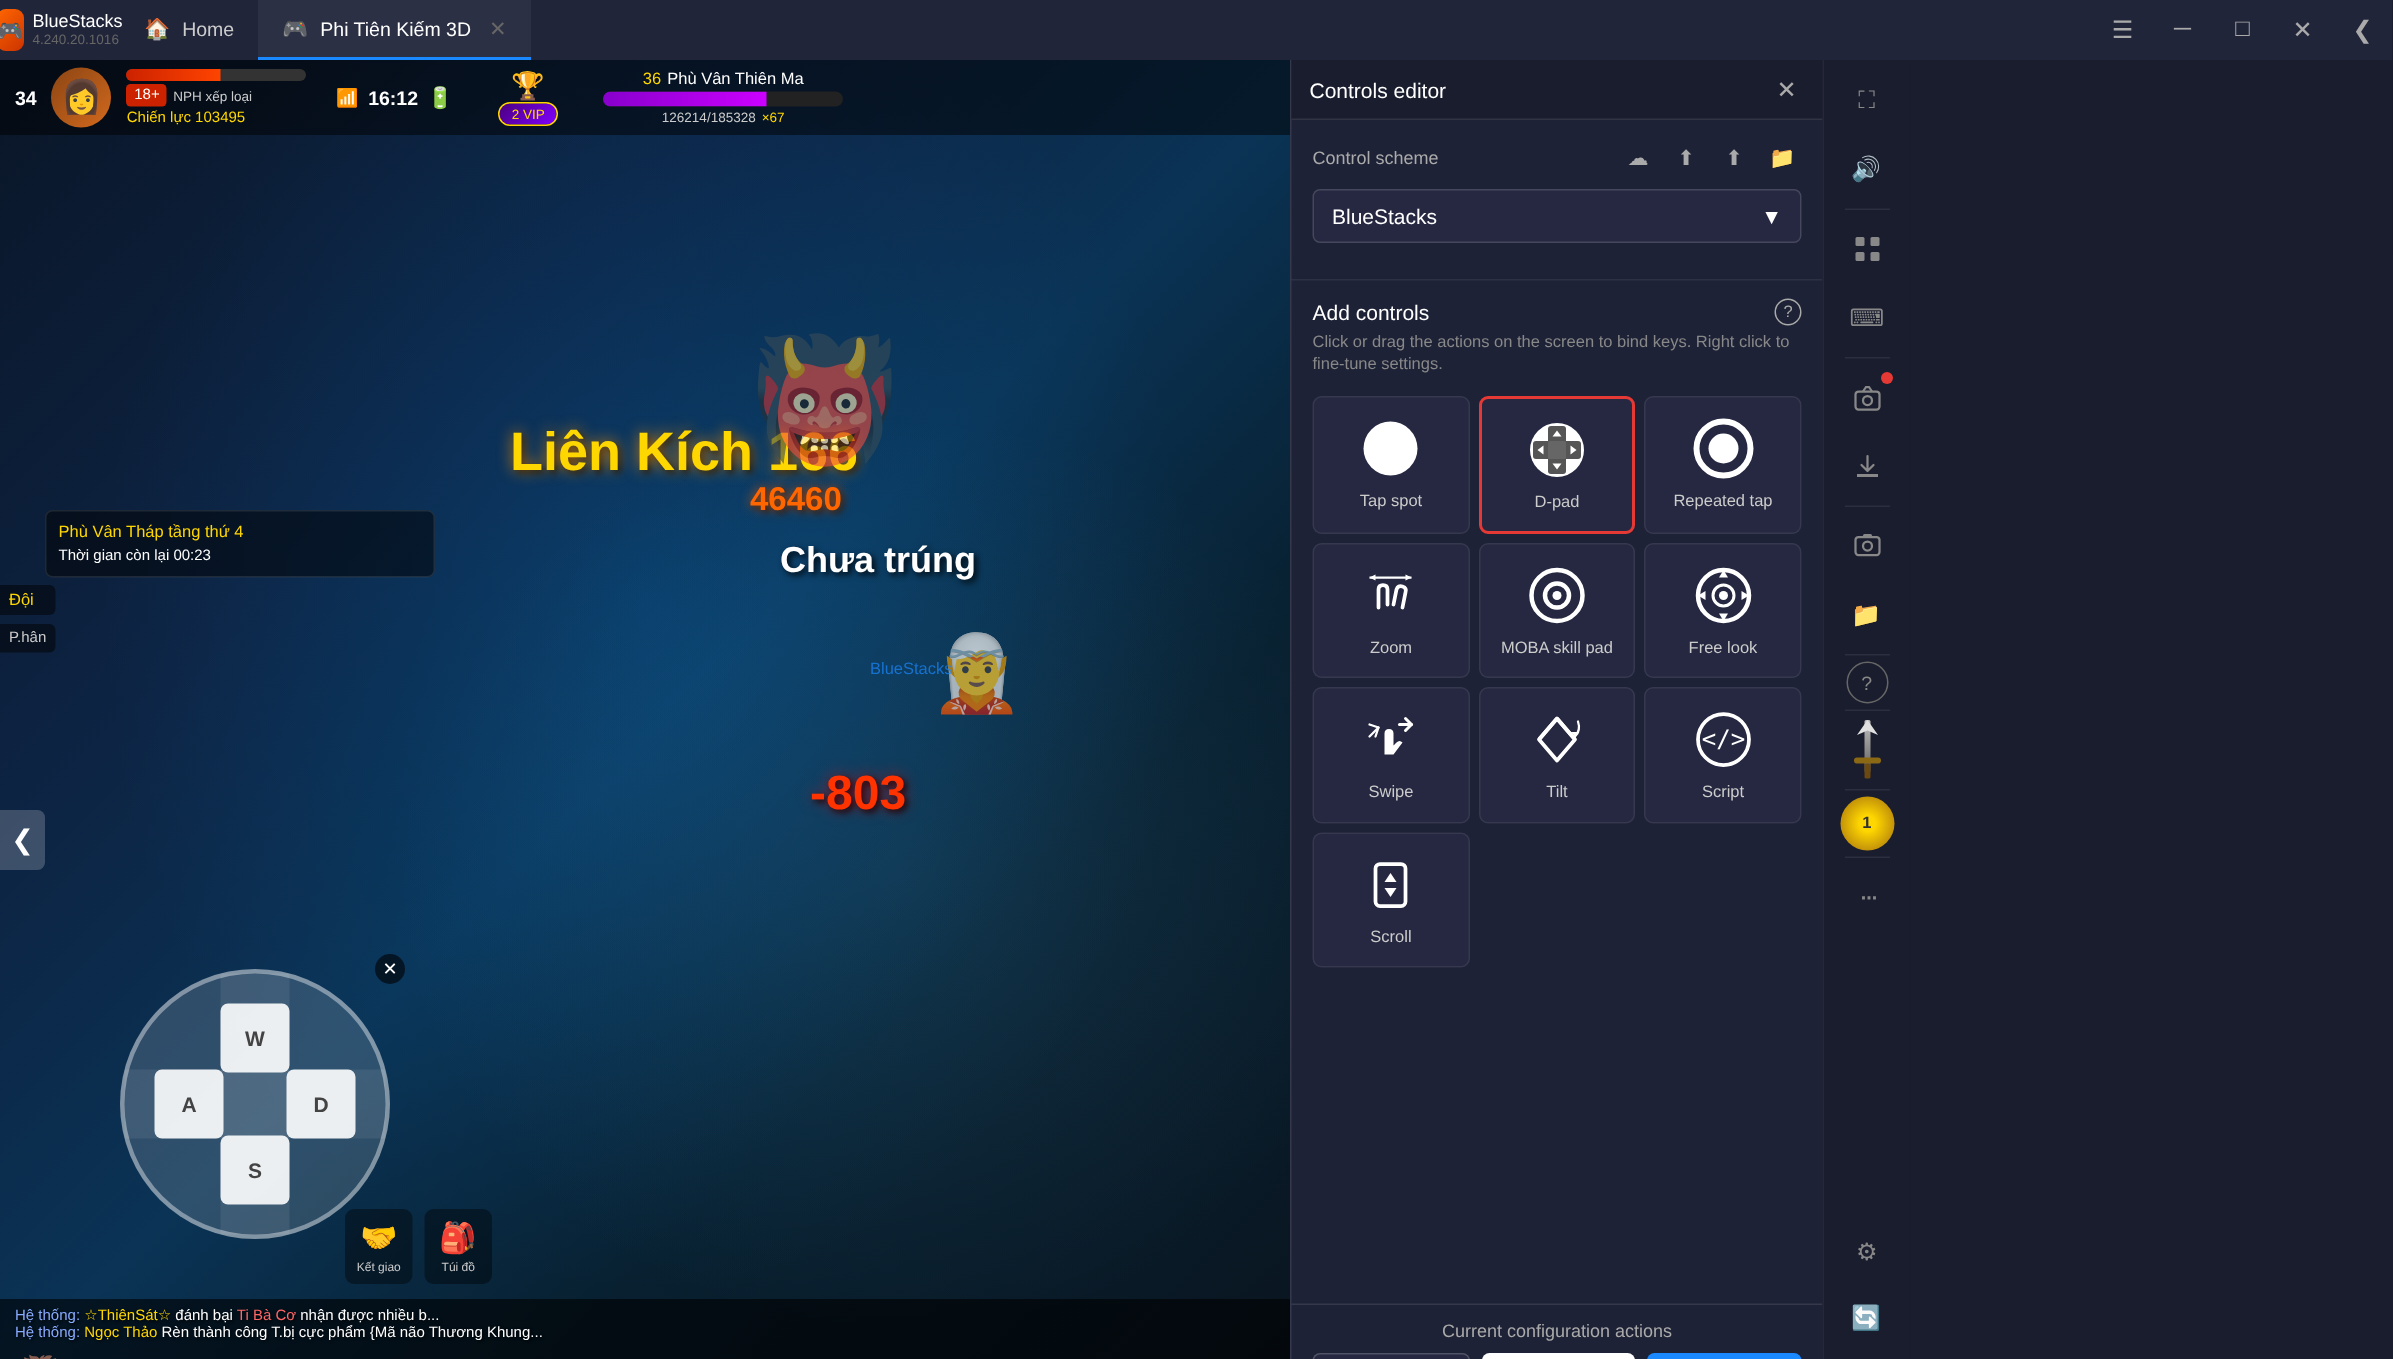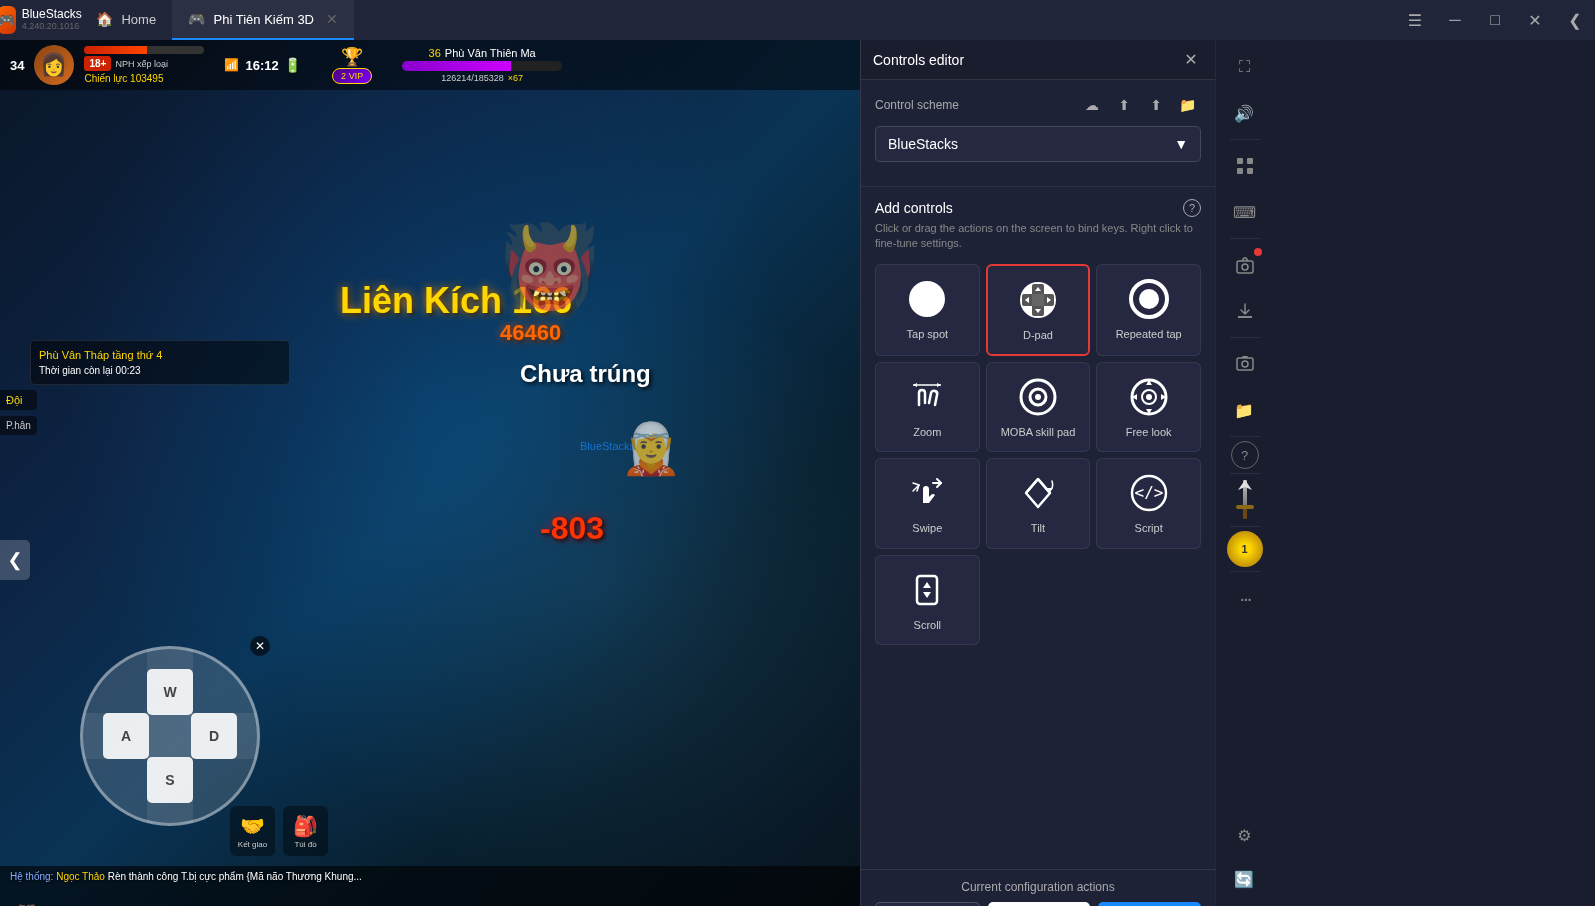--- a/index.html
+++ b/index.html
@@ -495,21 +495,21 @@
       font-weight: bold;
     }
 
     
     .age-badge {
       background: #cc2200;
       color: #fff;
       font-size: 10px;
       padding: 2px 5px;
       border-radius: 3px;
-      font-weight: bold;
+      font-weight: normal;
     }
 
     .chienluc-text {
       color: #ffd700;
       font-size: 10px;
     }
 
     
     .bluestacks-right-rail {
       width: 58px;
@@ -676,20 +676,27 @@
             <div style="position:absolute;width:46px;height:100%;left:50%;transform:translateX(-50%);background:rgba(255,255,255,0.08);"></div>
             <div style="position:absolute;height:46px;width:100%;top:50%;transform:translateY(-50%);background:rgba(255,255,255,0.08);"></div>
           </div>
         </div>
 
         <div class="game-bottom">
 
           <div style="padding:5px 10px;">
             <div class="chat-line">
               <span style="color:#88aaff;">Hệ thống:</span>
+              <span style="color:#ffd700;"> ☆ThiênSát☆ </span>
+              <span style="color:#fff;">đánh bại </span>
+              <span style="color:#ff6666;">Ti Bà Cơ </span>
+              <span style="color:#fff;">nhận được nhiều b...</span>
+            </div>
+            <div class="chat-line">
+              <span style="color:#88aaff;">Hệ thống:</span>
               <span style="color:#ffd700;"> Ngọc Thảo</span>
               <span style="color:#fff;">Rèn thành công T.bị cực phẩm {Mã não Thương Khung...</span>
             </div>
           </div>
 
         </div>
 
         <div style="position:absolute;bottom:90px;left:230px;display:flex;gap:8px;">
           <div style="width:45px;height:50px;background:rgba(0,0,0,0.4);border-radius:6px;display:flex;flex-direction:column;align-items:center;justify-content:center;gap:2px;">
             <span style="font-size:20px;">🤝</span>

